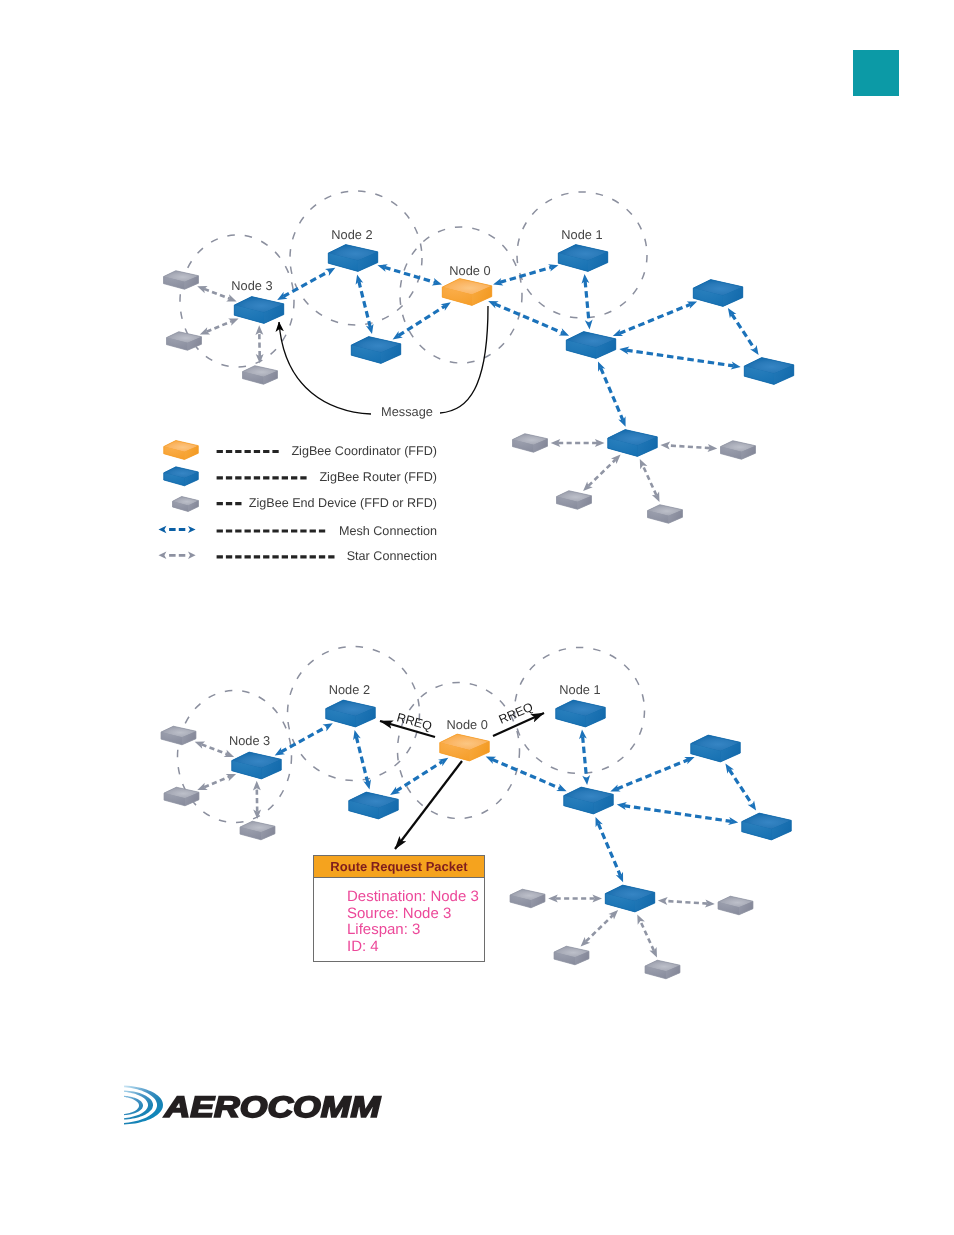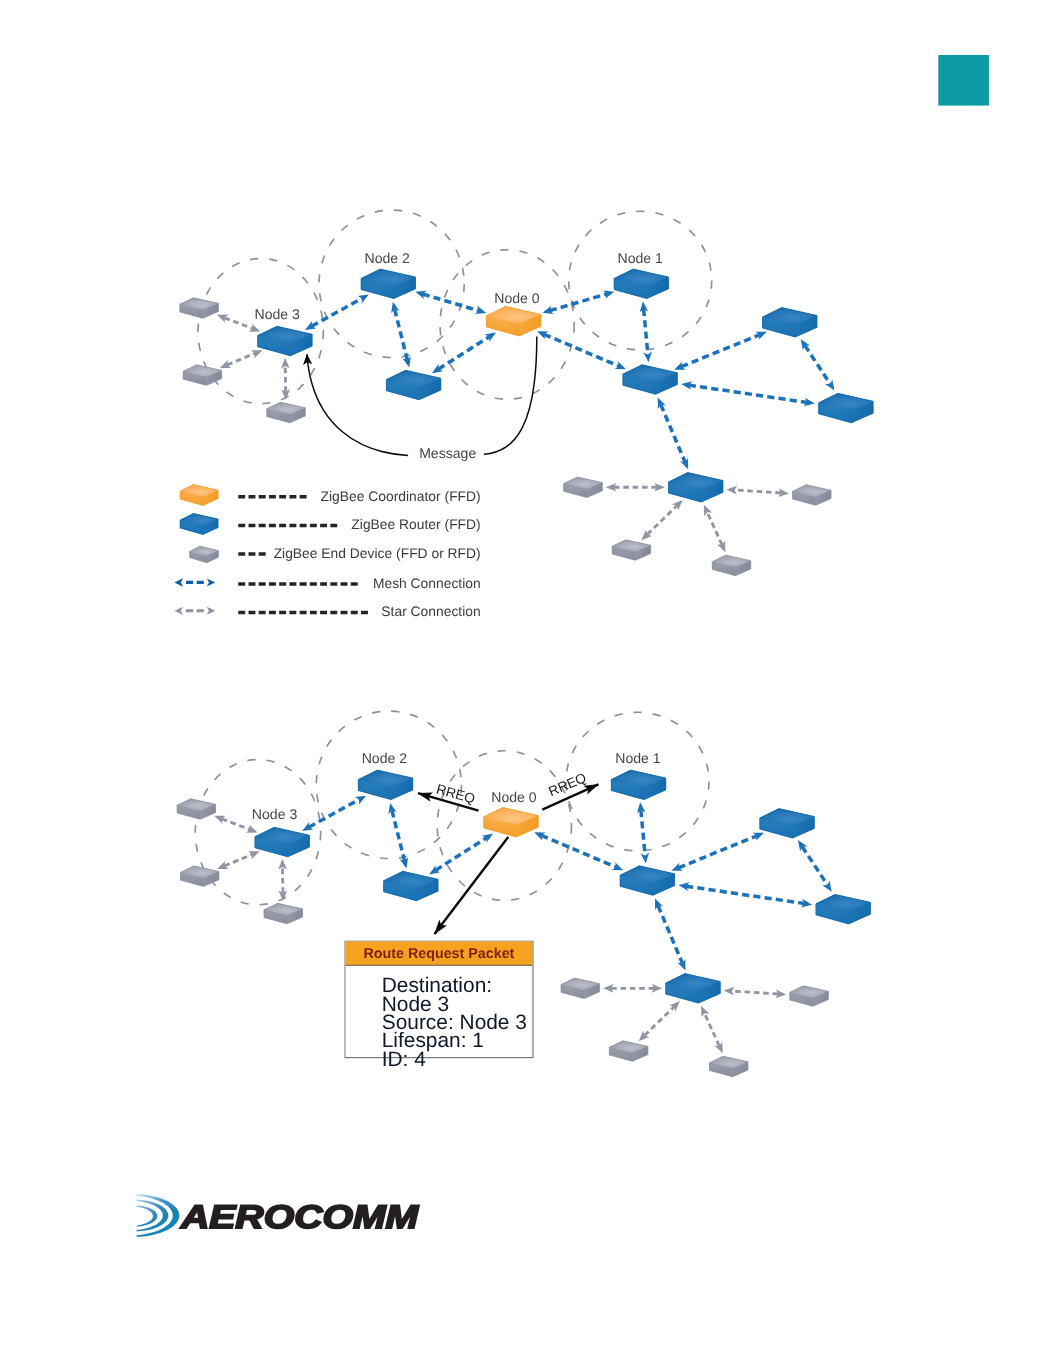--- a/index.html
+++ b/index.html
@@ -10,21 +10,21 @@
 .canvas{position:absolute;left:0;top:0;will-change:opacity;}
 .nl{font-family:"Liberation Sans",sans-serif;font-size:12.8px;fill:#454545;}
 .rreq{font-size:12.4px;fill:#1a1a1a;}
 .lgt{font-family:"Liberation Sans",sans-serif;font-size:12.6px;fill:#3b3b3b;}
 #teal-mark{position:absolute;left:853px;top:50px;width:46px;height:46px;background:#0c9aa6;}
 #packet{position:absolute;left:313px;top:855px;width:172px;height:107px;
   border:1.5px solid #6d6d6d;background:#fff;box-sizing:border-box;will-change:opacity;}
 #packet .hd{background:#f5a31e;border-bottom:1.5px solid #6d6d6d;font-size:13px;
   font-weight:bold;color:#7f1d1d;text-align:center;height:21px;line-height:21px;}
 #packet .bd{padding:11px 0 0 33px;}
-#packet .bd div{font-size:19px;color:#0f172a;line-height:16.7px;}
+#packet .bd div{font-size:15px;color:#ec4899;line-height:16.7px;}
 #logo{position:absolute;left:124px;top:1079px;will-change:opacity;}
 </style>
 </head>
 <body>
 
 <div class="page">
 <svg class="canvas" width="954" height="1235" viewBox="0 0 954 1235" xmlns="http://www.w3.org/2000/svg">
       <defs>
 <radialGradient id="bt" cx="0.55" cy="0.58" r="0.64">
           <stop offset="0" stop-color="#3685c4"></stop>
@@ -487,21 +487,21 @@
 <text x="396" y="721" text-anchor="start" class="nl rreq" transform="rotate(15.3 396 721)">RREQ</text>
 <text x="501" y="724" text-anchor="start" class="nl rreq" transform="rotate(-23 501 724)">RREQ</text>
       </g>
     </svg>
 <div id="teal-mark"></div>
 <div id="packet">
 <div class="hd">Route Request Packet</div>
 <div class="bd">
 <div>Destination: Node 3</div>
 <div>Source: Node 3</div>
-<div>Lifespan: 1</div>
+<div>Lifespan: 3</div>
 <div>ID: 4</div>
 </div>
     </div>
 <div id="logo">
 <svg width="270" height="46" viewBox="0 0 270 46" xmlns="http://www.w3.org/2000/svg">
  <defs>
   <linearGradient id="sw1" gradientUnits="userSpaceOnUse" x1="-2" y1="4" x2="26" y2="44">
             <stop offset="0" stop-color="#eef7fc"></stop>
             <stop offset="0.16" stop-color="#a9d3ea"></stop>
             <stop offset="0.45" stop-color="#4793c4"></stop>

